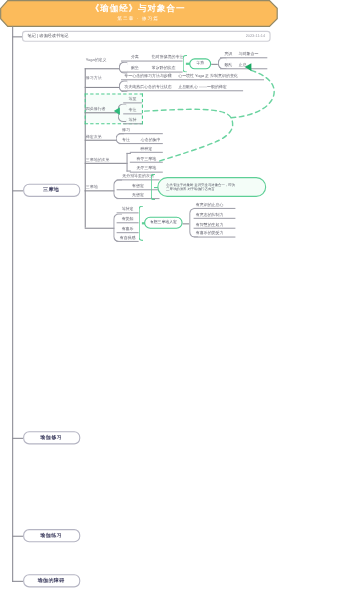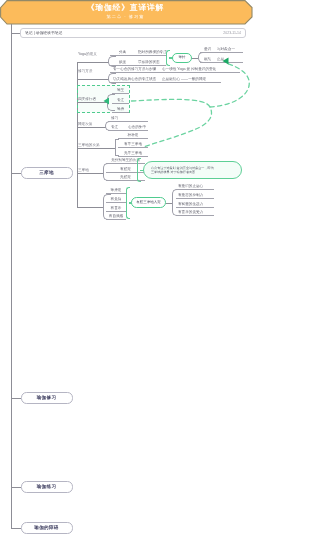--- a/index.html
+++ b/index.html
@@ -47,21 +47,21 @@
   svg.ov{position:absolute;left:0;top:0;width:300px;height:557px;overflow:visible;}
 </style>
 </head>
 <body>
 
 <div id="root">
 
   <svg class="ov" viewBox="0 0 300 557" style="z-index:0">
     <polygon points="7,0.6 245,0.6 252,7.6 252,17 245,24 7,24 0.6,17 0.6,7.6" fill="#FCBB5B" stroke="#938967" stroke-width="1.1"></polygon>
   </svg>
-  <div class="banner-title">《瑜伽经》直译详解</div>
+  <div class="banner-title">《瑜伽经》与对象合一</div>
   <div class="banner-sub">第二章 · 修习篇</div>
 
   <div class="vline" style="left:11px;top:24px;height:505px;"></div>
   <div class="hline" style="left:11px;top:33px;width:10px;"></div>
   <div class="hline" style="left:11px;top:172.5px;width:10px;"></div>
   <div class="hline" style="left:11px;top:398px;width:10px;"></div>
   <div class="hline" style="left:11px;top:487px;width:10px;"></div>
   <div class="hline" style="left:11px;top:528px;width:10px;"></div>
 
   <div class="metabar" style="left:20px;top:28px;width:226px;height:10px;">

